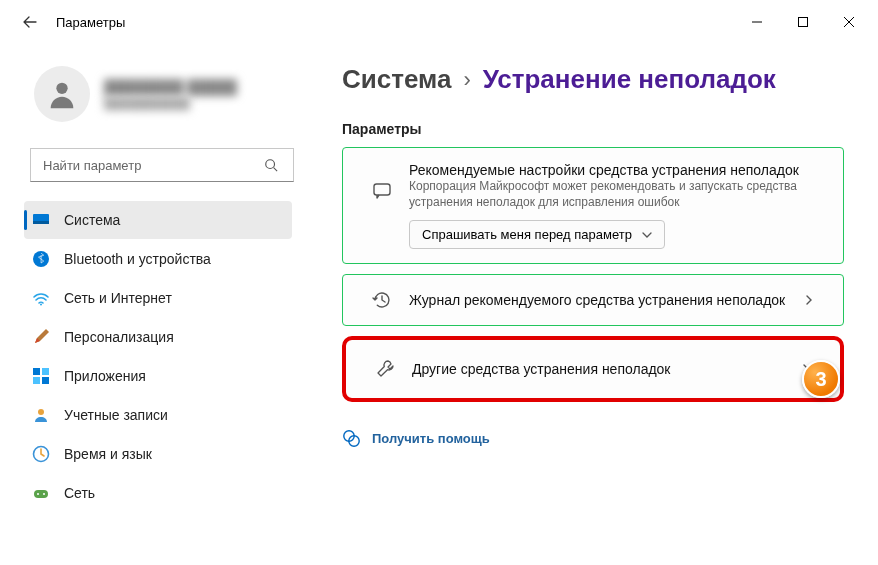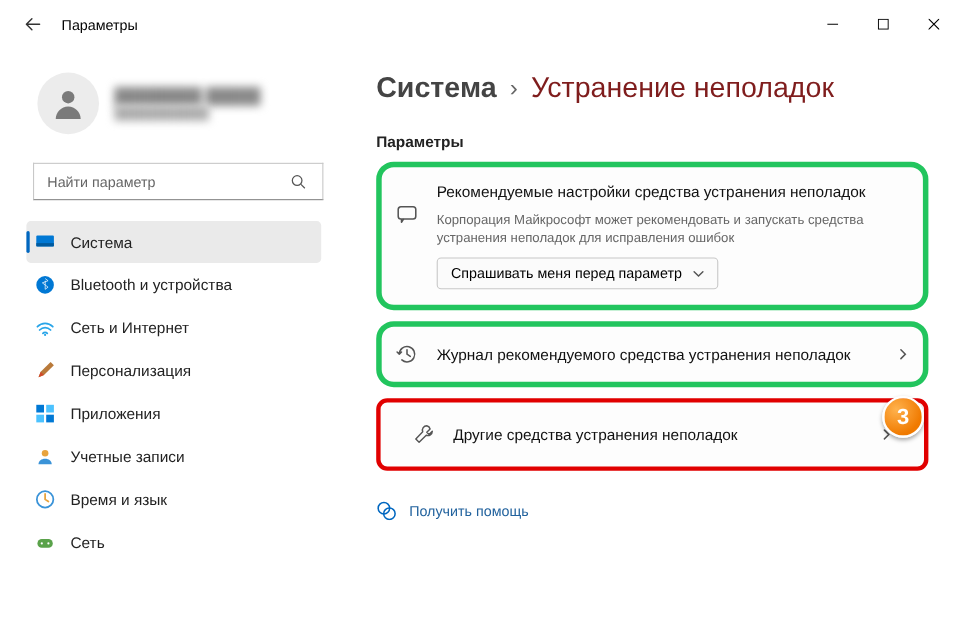--- a/index.html
+++ b/index.html
@@ -44,49 +44,49 @@
     content:""; position:absolute; left:0; top:9px; bottom:9px; width:3px;
     background:#0067c0; border-radius:2px;
   }
   .nav-icon { width:18px; height:18px; display:flex; align-items:center; justify-content:center; }
 
   .main { flex:1; padding: 20px 34px 0 22px; display:flex; flex-direction:column; overflow:hidden; }
 
   .breadcrumb { display:flex; align-items:center; gap:12px; margin-bottom: 26px; }
   .bc-parent { font-size:26px; font-weight:600; color:#444; cursor:pointer; }
   .bc-sep { font-size:22px; color:#666; }
-  .bc-current { font-size:26px; font-weight:400; color:#7f1d1d; }
+  .bc-current { font-size:26px; font-weight:700; color:#4c1d95; }
 
   .section-label { font-size:14px; font-weight:600; color:#222; margin-bottom:10px; }
 
   .card {
-    border: 5px solid #22c55e; border-radius: 16px; background:#fdfdfd;
-    padding: 14px 12px; margin-bottom: 10px;
+    border: 1px solid #22c55e; border-radius: 4px; background:#fdfdfd;
+    padding: 14px 28px; margin-bottom: 10px;
     display:flex; align-items:center; gap:16px; position:relative;
   }
   .card-icon { width:22px; height:22px; flex-shrink:0; display:flex; align-items:center; justify-content:center; color:#333; }
   .card-body { flex:1; }
   .card-title { font-size:14px; color:#111; }
-  .card-desc { font-size:12px; color:#666; margin-top:10px; line-height:1.35; }
+  .card-desc { font-size:12px; color:#666; margin-top:0; line-height:1.35; }
   .card-chevron { color:#555; }
 
   .dropdown {
     display:inline-flex; align-items:center; gap:10px;
     border:1px solid #c8c8c8; border-radius:4px;
     padding: 6px 12px; font-size:13px; margin-top:10px; margin-left:0px;
     cursor:pointer; background:#fbfbfb;
   }
   .rec-card .card-body { margin-left:0; }
 
   .card.highlight {
     border: 4px solid #e10000; border-radius: 10px;
     padding: 18px 28px;
   }
 
-  .links { margin-top: 10px; }
+  .links { margin-top: 10px; font-weight: bold; }
   .link-row { display:flex; align-items:center; gap:12px; height:32px; }
   .link-icon { width:18px; height:18px; color:#0067c0; flex-shrink:0; }
   .link-text { font-size:13px; color:#23639e; cursor:pointer; }
 
   .annot-badge {
     position:absolute; width:38px; height:38px; border-radius:50%;
     background: radial-gradient(circle at 32% 30%, #ffb24d, #f07a00 70%);
     border: 2px solid #fff; box-shadow: 0 2px 4px rgba(0,0,0,.35);
     display:flex; align-items:center; justify-content:center;
     color:#fff; font-weight:700; font-size:20px;

